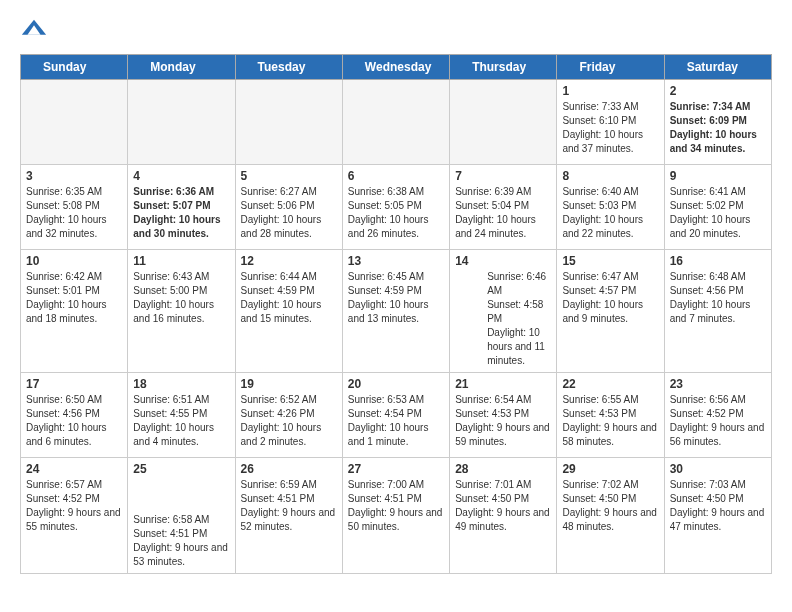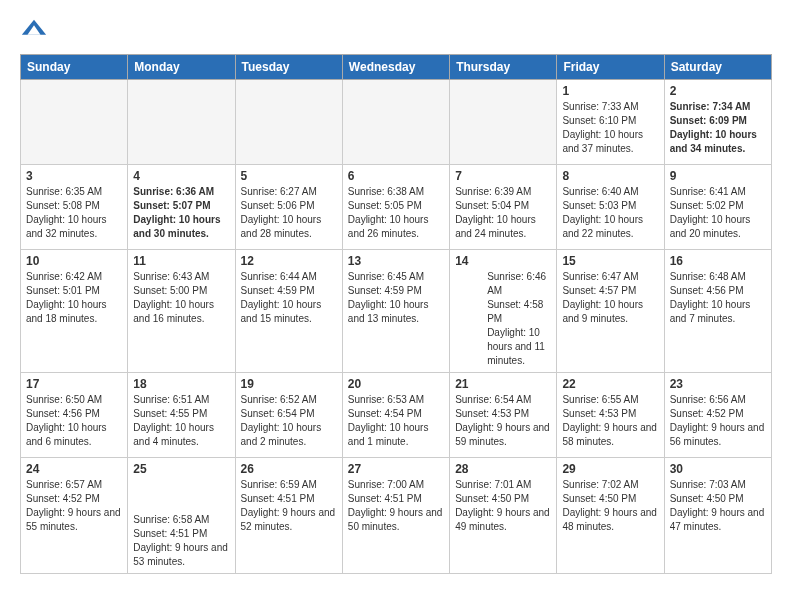--- a/index.html
+++ b/index.html
@@ -54,21 +54,21 @@
       width: 100%;
       border-collapse: collapse;
       table-layout: fixed;
     }
     .calendar th {
       background-color: #2a6eb5;
       color: #fff;
       font-size: 12px;
       font-weight: bold;
       text-align: left;
-      padding: 5px 6px;
+      padding: 5px 22px;
       border: 1px solid #aaa;
     }
     .calendar td {
       vertical-align: top;
       border: 1px solid #ccc;
       padding: 4px 5px;
       font-size: 10px;
       color: #333;
       height: 85px;
       background: #fff;
@@ -237,21 +237,21 @@
           </td>
           <td>
             <span class="day-number">18</span>
             <div class="day-info" style="white-space: pre-line;">Sunrise: 6:51 AM
 Sunset: 4:55 PM
 Daylight: 10 hours and 4 minutes.</div>
           </td>
           <td>
             <span class="day-number">19</span>
             <div class="day-info" style="white-space: pre-line;">Sunrise: 6:52 AM
-Sunset: 6:54 PM
+Sunset: 4:26 PM
 Daylight: 10 hours and 2 minutes.</div>
           </td>
           <td>
             <span class="day-number">20</span>
             <div class="day-info" style="white-space: pre-line;">Sunrise: 6:53 AM
 Sunset: 4:54 PM
 Daylight: 10 hours and 1 minute.</div>
           </td>
           <td>
             <span class="day-number">21</span>

